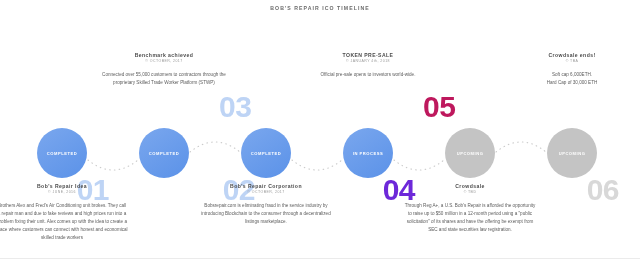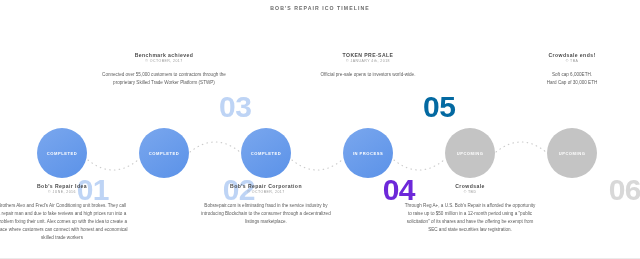--- a/index.html
+++ b/index.html
@@ -175,33 +175,33 @@
       <span class="circle-label">IN PROCESS</span>
     </div>
     <div class="txt above">
       <div class="txt-head">TOKEN PRE-SALE</div>
       <div class="txt-date">© JANUARY 4th, 2018</div>
       <div class="txt-body" style="white-space: pre-line;">Official pre-sale opens to investors world-wide.</div>
     </div>
   </div>
 
   <div class="stage" style="left:418px">
-    <div class="numeral above" style="color: #0369a1;">05</div>
+    <div class="numeral above" style="color: #be185d;">05</div>
     <div class="circle" style="background: rgb(196, 196, 196);">
       <span class="circle-label">UPCOMING</span>
     </div>
     <div class="txt below">
       <div class="txt-head">Crowdsale</div>
       <div class="txt-date">© TBD</div>
       <div class="txt-body" style="white-space: pre-line;">Through Reg A+, a U.S. Bob's Repair is afforded the opportunity to raise up to $50 million in a 12-month period using a "public solicitation" of its shares and have the offering be exempt from SEC and state securities law registration.</div>
     </div>
   </div>
 
   <div class="stage" style="left:520px">
-    <div class="numeral below" style="color: rgb(216, 216, 216); margin-left: 22px;">06</div>
+    <div class="numeral below" style="color: rgb(216, 216, 216);">06</div>
     <div class="circle" style="background: rgb(196, 196, 196);">
       <span class="circle-label">UPCOMING</span>
     </div>
     <div class="txt above">
       <div class="txt-head">Crowdsale ends!</div>
       <div class="txt-date">© TBA</div>
       <div class="txt-body" style="white-space: pre-line;">Soft cap 6,000ETH.
 Hard Cap of 30,000 ETH</div>
     </div>
   </div>

